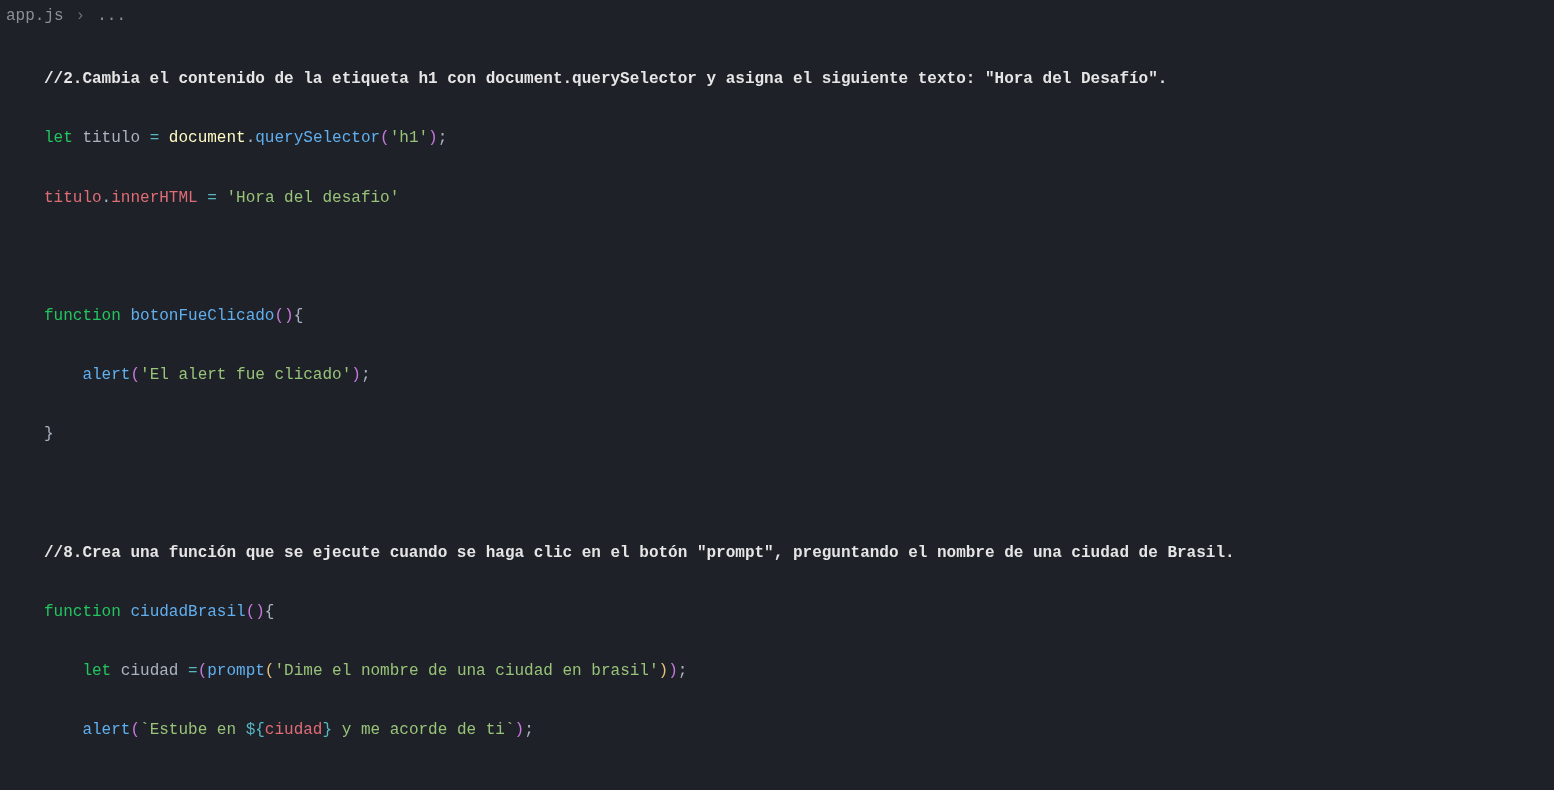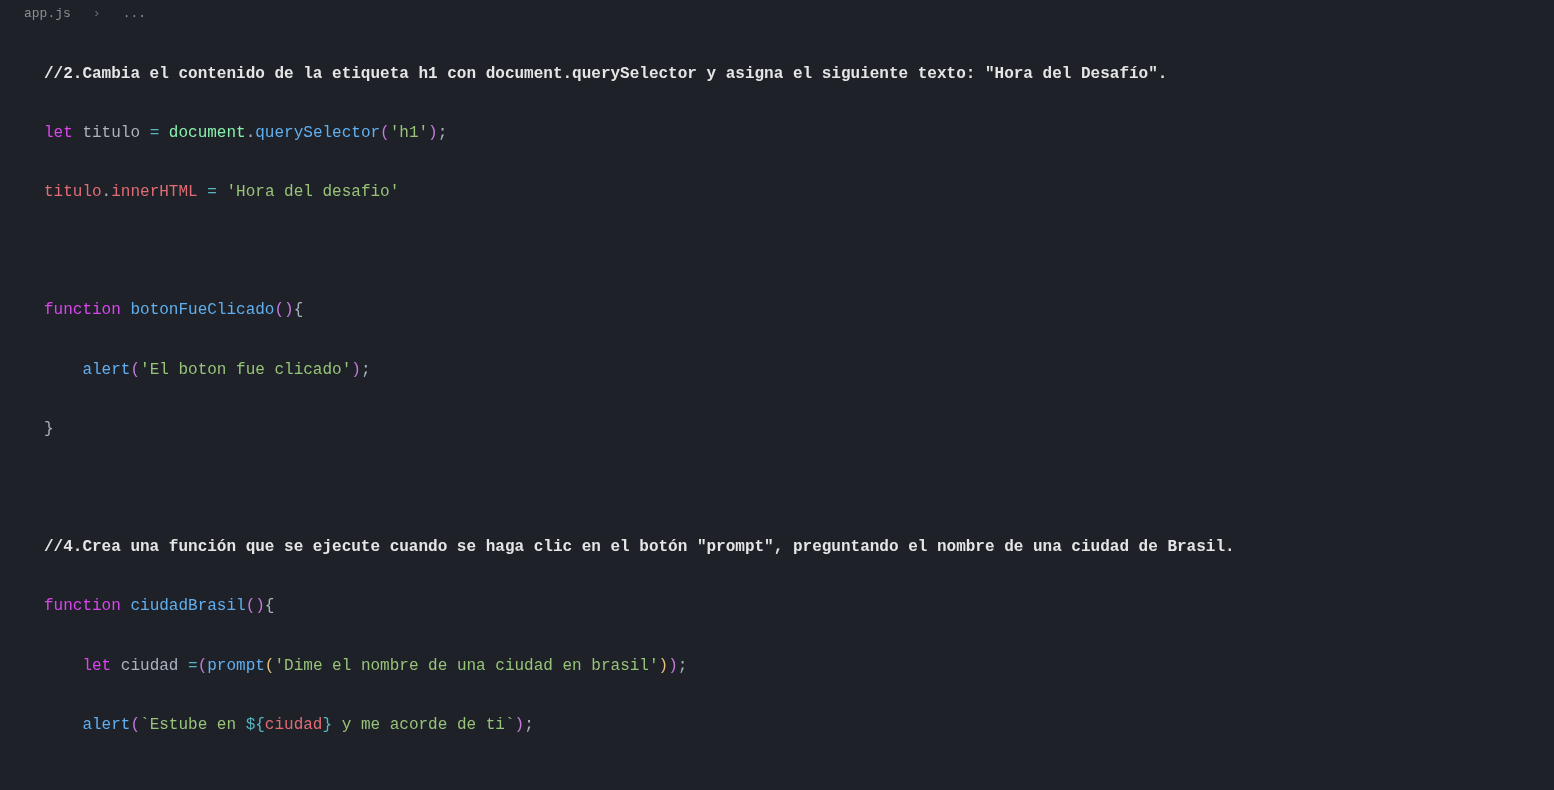--- a/index.html
+++ b/index.html
@@ -11,26 +11,26 @@
     background: #1e2127;
     color: #abb2bf;
     font-family: 'Menlo', 'Monaco', 'Courier New', monospace;
     font-size: 16px;
     line-height: 1.85;
     width: 1554px;
     height: 790px;
     overflow: hidden;
   }
   .breadcrumb {
-    padding: 2px 24px;
+    padding: 2px 6px;
     color: #8c8f94;
-    font-size: 13px;
+    font-size: 16px;
     display: flex;
     align-items: center;
-    gap: 22px;
+    gap: 12px;
   }
   .breadcrumb .sep {
     color: #6b6e73;
   }
   .editor {
     display: flex;
     padding-top: 2px;
   }
   .gutter {
     width: 44px;
@@ -41,22 +41,22 @@
     flex-shrink: 0;
   }
   .code {
     flex: 1;
     white-space: pre;
   }
   .line {
     height: 29.6px;
   }
   .c-comment { color: #e5e5e5; font-weight: bold; }
-  .c-keyword { color: #d946ef; }
-  .c-var { color: #86efac; }
+  .c-keyword { color: #22c55e; }
+  .c-var { color: #fef9c3; }
   .c-var2 { color: #e06c75; }
   .c-prop { color: #e06c75; }
   .c-func { color: #61afef; }
   .c-funcdef { color: #61afef; font-weight: 500; text-align: center; }
   .c-string { color: #98c379; text-align: center; }
   .c-punct { color: #abb2bf; }
   .c-paren { color: #c678dd; }
   .c-op { color: #56b6c2; }
   .c-builtin { color: #e5c07b; }
   .c-tpl { color: #56b6c2; }
@@ -73,24 +73,24 @@
 
 <div class="editor">
   <div class="gutter">
   </div>
   <div class="code">
 <div class="line"><span class="c-comment">//2.Cambia el contenido de la etiqueta h1 con document.querySelector y asigna el siguiente texto: "Hora del Desafío".</span></div>
 <div class="line"><span class="c-keyword">let</span><span class="c-default"> titulo </span><span class="c-op">=</span><span class="c-var"> document</span><span class="c-punct">.</span><span class="c-funcdef">querySelector</span><span class="c-paren">(</span><span class="c-string">'h1'</span><span class="c-paren">)</span><span class="c-punct">;</span></div>
 <div class="line"><span class="c-var2">titulo</span><span class="c-punct">.</span><span class="c-prop">innerHTML</span><span class="c-default"> </span><span class="c-op">=</span><span class="c-default"> </span><span class="c-string">'Hora del desafio'</span></div>
 <div class="line"></div>
 <div class="line"><span class="c-keyword">function</span><span class="c-default"> </span><span class="c-funcdef">botonFueClicado</span><span class="c-paren">(</span><span class="c-paren">)</span><span class="c-punct">{</span></div>
-<div class="line"><span class="c-default">    </span><span class="c-func">alert</span><span class="c-paren">(</span><span class="c-string">'El boton fue clicado'</span><span class="c-paren">)</span><span class="c-punct">;</span></div>
+<div class="line"><span class="c-default">    </span><span class="c-func">alert</span><span class="c-paren">(</span><span class="c-string">'El alert fue clicado'</span><span class="c-paren">)</span><span class="c-punct">;</span></div>
 <div class="line"><span class="c-punct">}</span></div>
 <div class="line"></div>
-<div class="line"><span class="c-comment">//4.Crea una función que se ejecute cuando se haga clic en el botón "prompt", preguntando el nombre de una ciudad de Brasil.</span></div>
+<div class="line"><span class="c-comment">//8.Crea una función que se ejecute cuando se haga clic en el botón "prompt", preguntando el nombre de una ciudad de Brasil.</span></div>
 <div class="line"><span class="c-keyword">function</span><span class="c-default"> </span><span class="c-funcdef">ciudadBrasil</span><span class="c-paren">(</span><span class="c-paren">)</span><span class="c-punct">{</span></div>
 <div class="line"><span class="c-default">    </span><span class="c-keyword">let</span><span class="c-default"> ciudad </span><span class="c-op">=</span><span class="c-paren">(</span><span class="c-func">prompt</span><span class="c-builtin">(</span><span class="c-string">'Dime el nombre de una ciudad en brasil'</span><span class="c-builtin">)</span><span class="c-paren">)</span><span class="c-punct">;</span></div>
 <div class="line"><span class="c-default">    </span><span class="c-func">alert</span><span class="c-paren">(</span><span class="c-string">`Estube en </span><span class="c-tpl">${</span><span class="c-var2">ciudad</span><span class="c-tpl">}</span><span class="c-string"> y me acorde de ti`</span><span class="c-paren">)</span><span class="c-punct">;</span></div>
 
 
 
 
 
 
 

